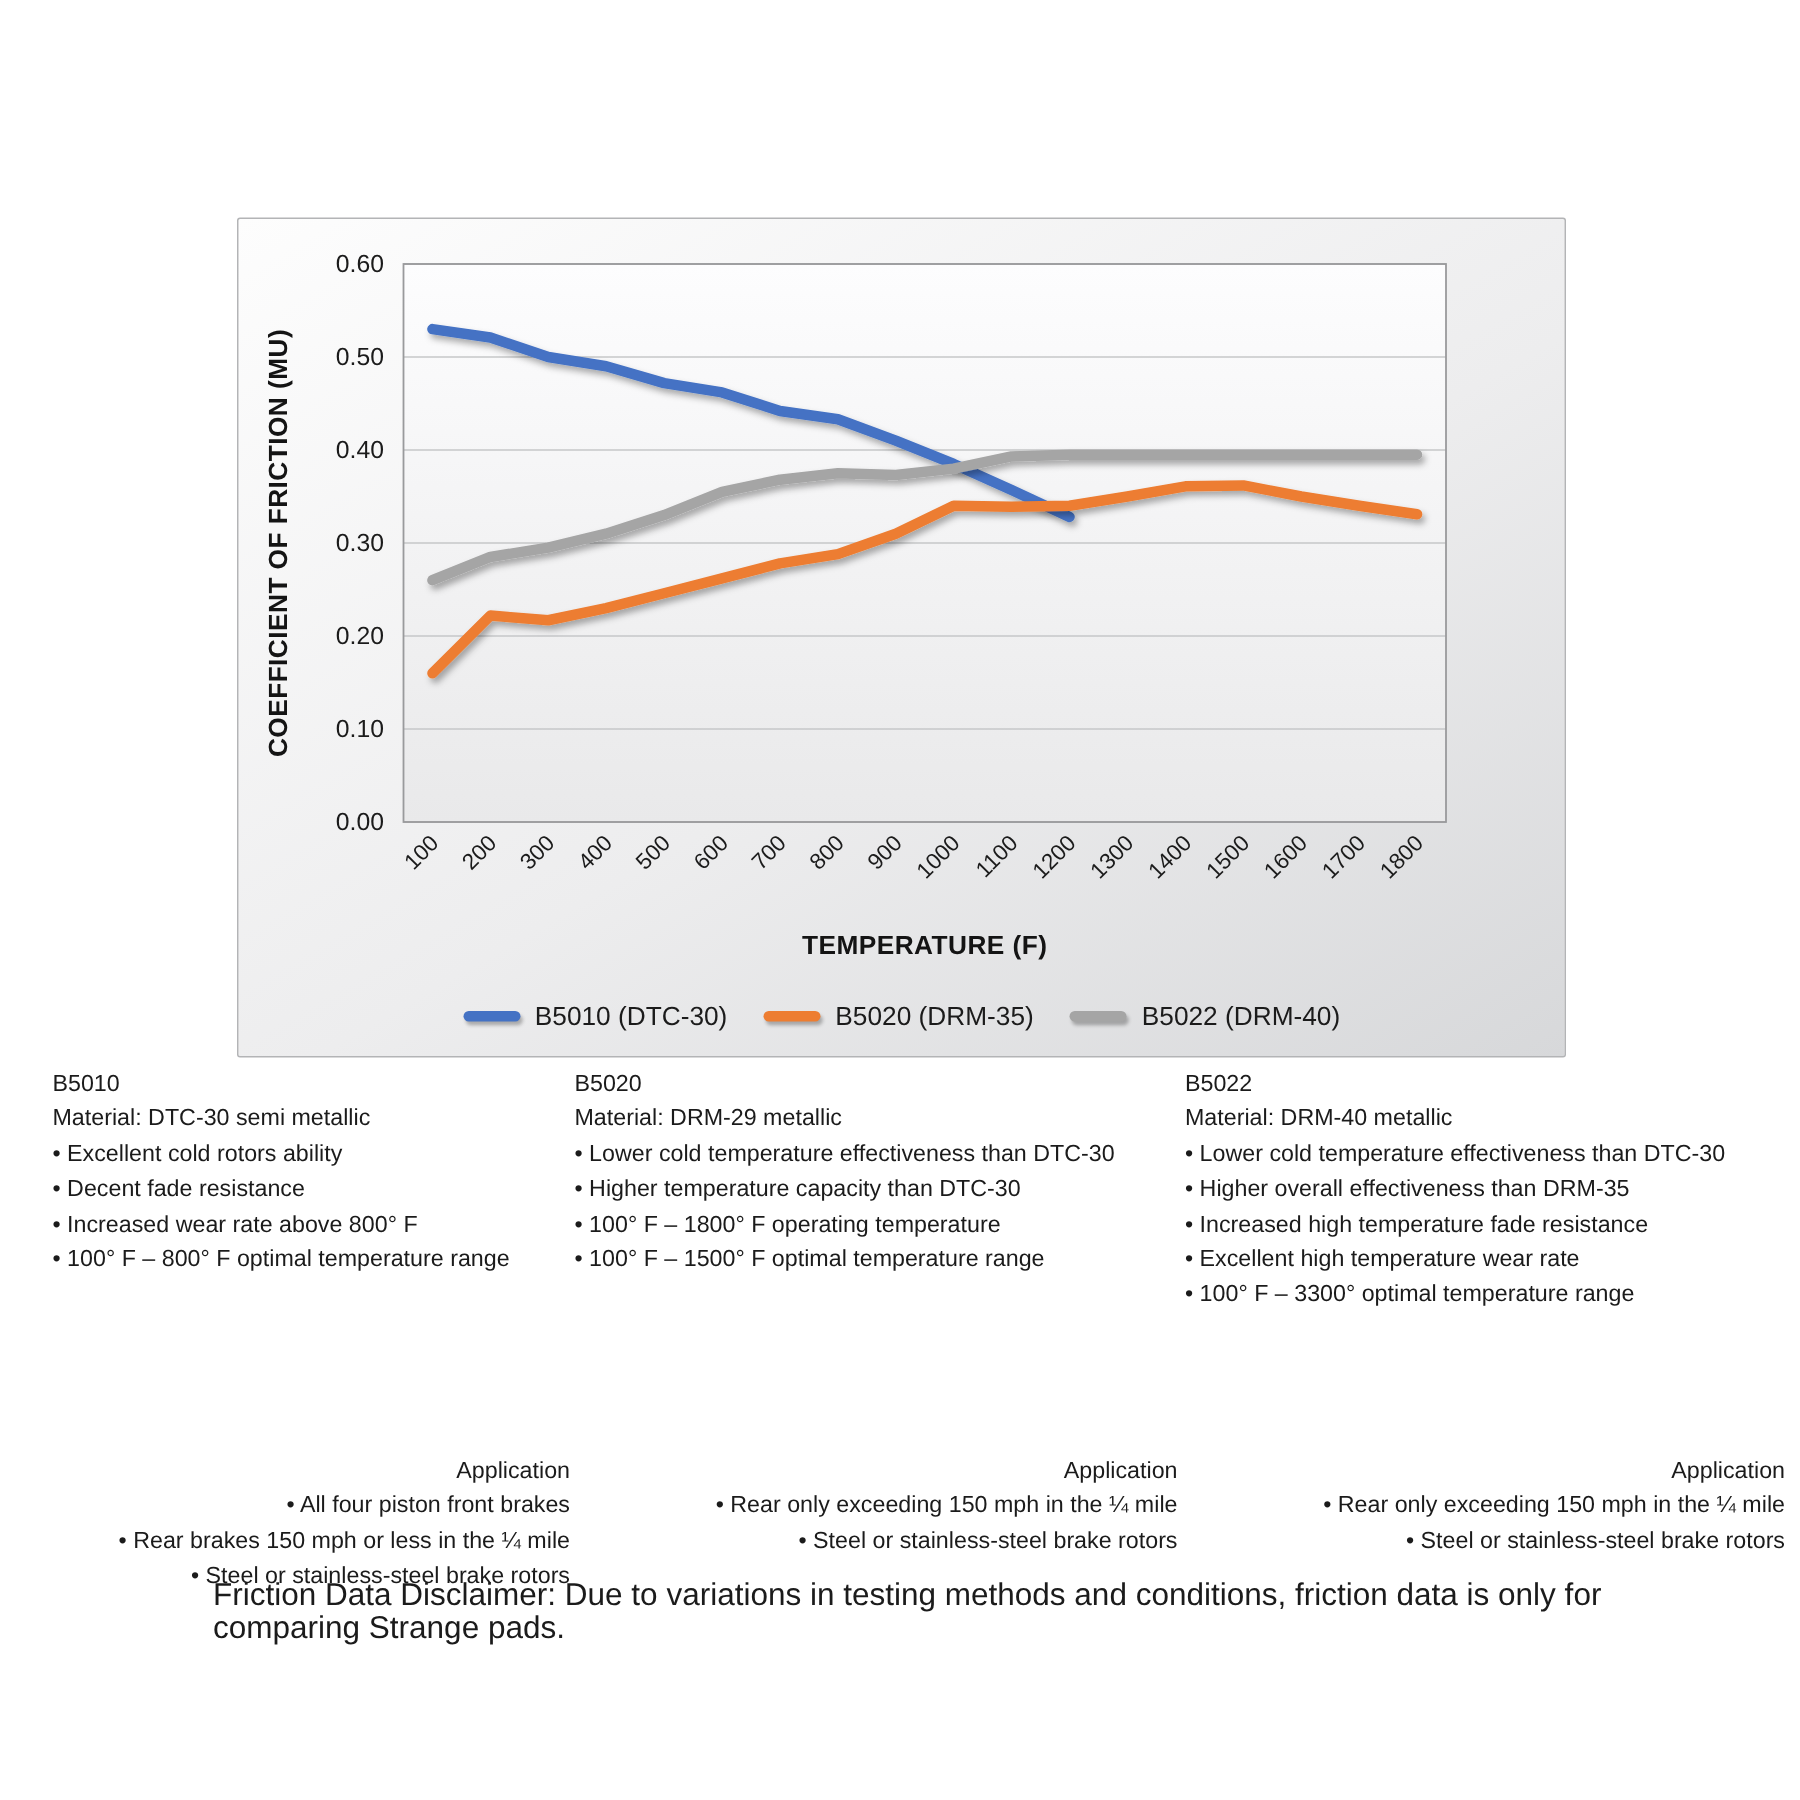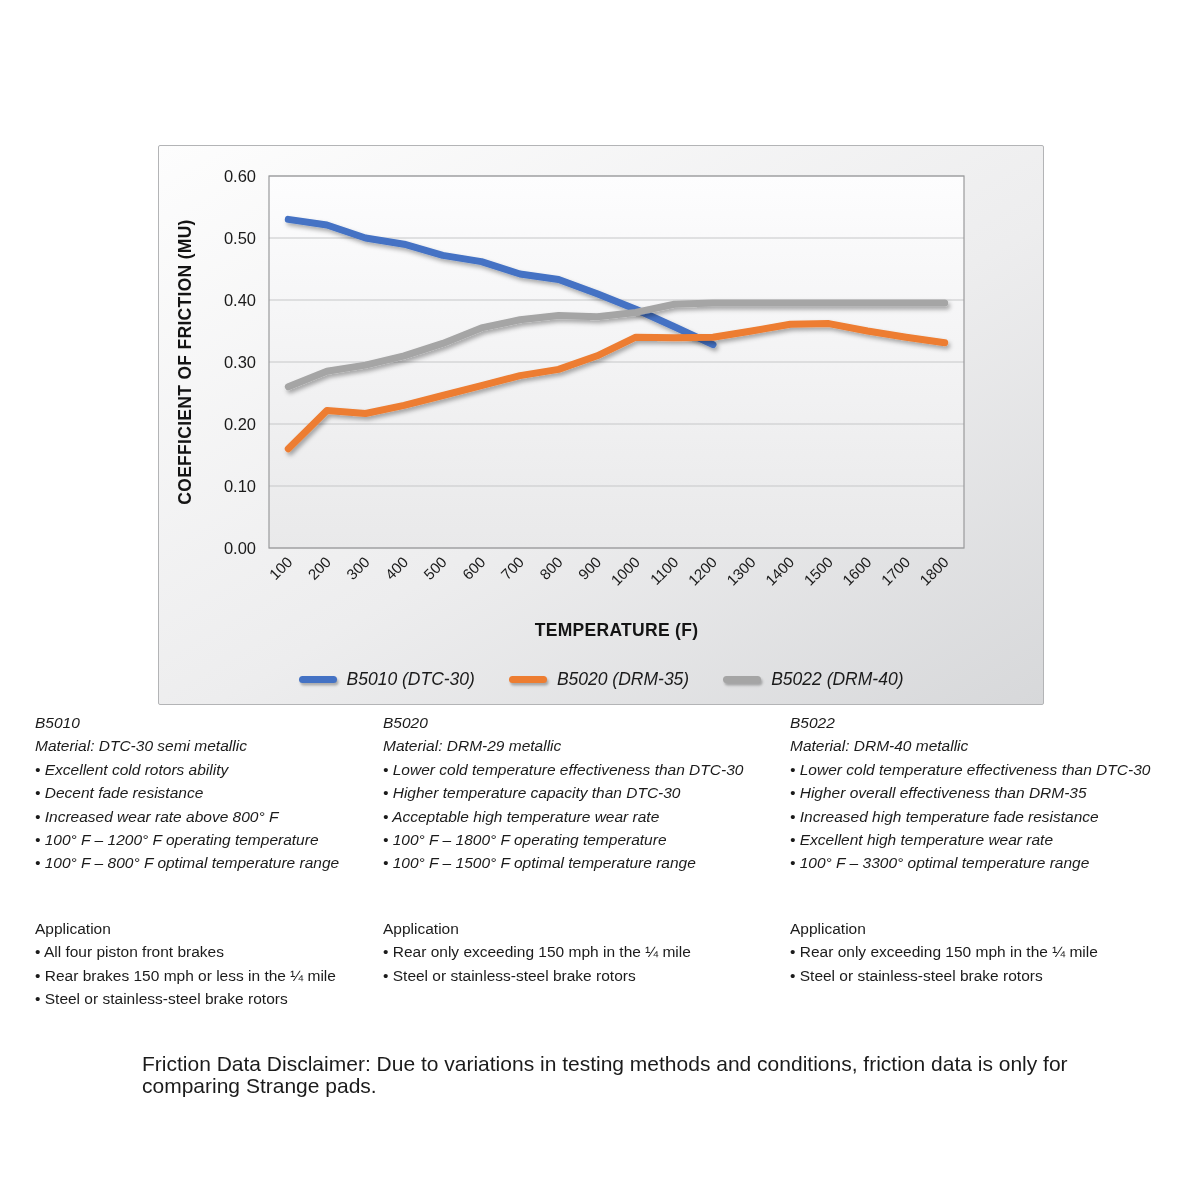--- a/index.html
+++ b/index.html
@@ -6,31 +6,31 @@
   .page{position:relative;width:1200px;height:1200px;background:#ffffff;
         font-family:"Liberation Sans",sans-serif;color:#1b1b1b;overflow:hidden;}
 
   
   .chart-panel{position:absolute;left:158px;top:145px;width:886px;height:560px;
                border:1px solid #b3b4b6;border-radius:2px;box-sizing:border-box;
                background:linear-gradient(150deg,#fdfdfd 0%,#ededee 55%,#d7d8da 100%);}
   .chart-panel svg{position:absolute;left:0;top:0;}
 
   .legend{position:absolute;left:0;right:0;top:518px;height:26px;
-          display:flex;justify-content:center;align-items:flex-end;column-gap:34px;font-style:italic;}
+          display:flex;justify-content:center;align-items:center;column-gap:24px;}
   .legend-item{display:flex;align-items:center;column-gap:10px;font-size:17.5px;color:#1b1b1b;}
   .legend-swatch{width:38px;height:7px;border-radius:4px;box-shadow:1.5px 2.5px 2.5px rgba(0,0,0,.28);}
 
   
   .spec-col{position:absolute;font-size:15.5px;line-height:23.4px;white-space:nowrap;}
   .col-1{left:35px;width:345px;}
   .col-2{left:383px;width:402px;}
   .col-3{left:790px;width:400px;}
-  .specs-row .spec-col{top:711px;font-style:italic;}
-  .apps-row  .spec-col{top:917px;}
+  .specs-row .spec-col{top:711px;}
+  .apps-row  .spec-col{top:969px;text-align:right;}
 
   .disclaimer{position:absolute;left:142px;top:1032px;width:950px;
               font-size:21px;line-height:22px;}
 </style>
 </head>
 <body>
 
 <div class="page">
 
   <section class="chart-panel">
@@ -101,31 +101,29 @@
   </section>
 
   <section class="specs-row">
     <div class="spec-col col-1">
       <div class="spec-heading">B5010</div>
       <div>
           <div>Material: DTC-30 semi metallic</div>
           <div>• Excellent cold rotors ability</div>
           <div>• Decent fade resistance</div>
           <div>• Increased wear rate above 800° F</div>
-          <div>• 100° F – 1200° F operating temperature</div>
           <div>• 100° F – 800° F optimal temperature range</div>
         </div>
     </div>
     <div class="spec-col col-2">
       <div class="spec-heading">B5020</div>
       <div>
           <div>Material: DRM-29 metallic</div>
           <div>• Lower cold temperature effectiveness than DTC-30</div>
           <div>• Higher temperature capacity than DTC-30</div>
-          <div>• Acceptable high temperature wear rate</div>
           <div>• 100° F – 1800° F operating temperature</div>
           <div>• 100° F – 1500° F optimal temperature range</div>
         </div>
     </div>
     <div class="spec-col col-3">
       <div class="spec-heading">B5022</div>
       <div>
           <div>Material: DRM-40 metallic</div>
           <div>• Lower cold temperature effectiveness than DTC-30</div>
           <div>• Higher overall effectiveness than DRM-35</div>

